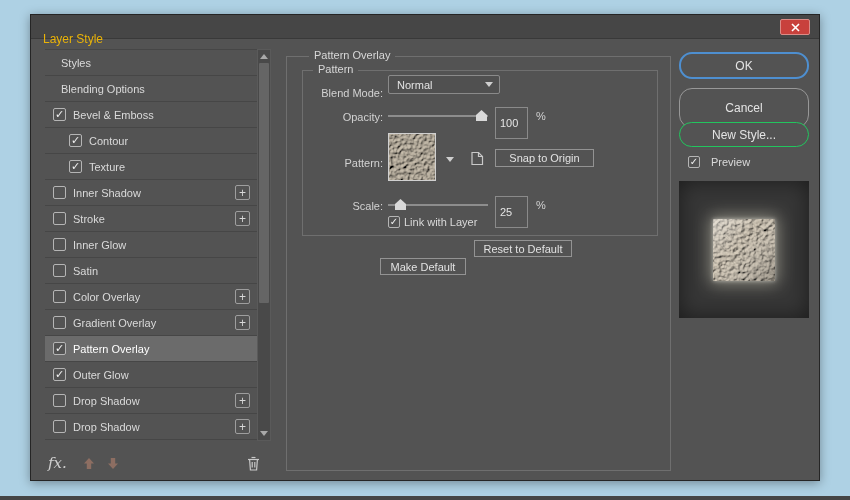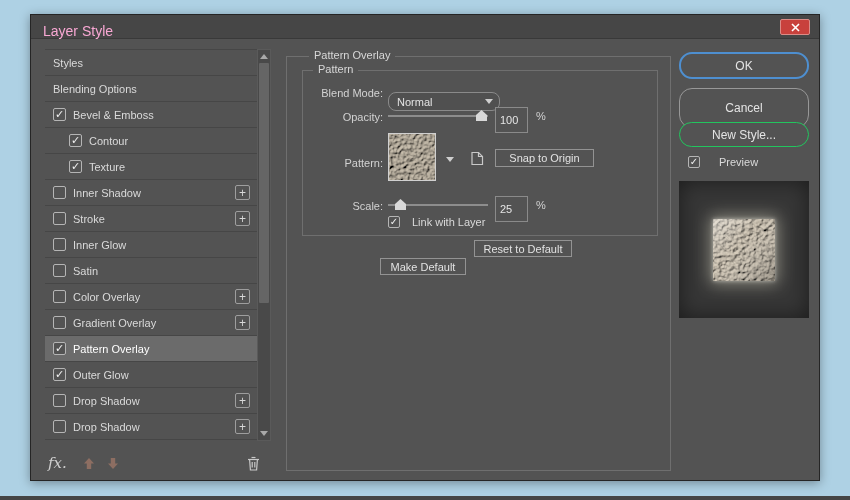--- a/index.html
+++ b/index.html
@@ -6,33 +6,33 @@
   html,body{width:850px;height:500px}
   body{background:#aed1e4;font-family:"Liberation Sans",sans-serif;position:relative;overflow:hidden}
 
   .bottomedge{position:absolute;left:0;bottom:0;width:100%;height:4px;background:#454545}
 
   .dialog{position:absolute;left:30px;top:14px;width:790px;height:467px;background:#535353;
           border:1px solid #252525;box-shadow:0 2px 10px rgba(0,0,0,.35)}
 
   
   .titlebar{position:absolute;left:0;top:0;right:0;height:24px;background:#464646;border-bottom:1px solid #393939}
-  .title{position:absolute;left:12px;top:4px;line-height:24px;font-size:14px;color:#f9a8d4;white-space:nowrap}
+  .title{position:absolute;left:12px;top:12px;line-height:24px;font-size:12px;color:#eab308;white-space:nowrap}
   .close{position:absolute;right:9px;top:4px;width:30px;height:16px;background:#c8413c;border:1px solid #da8b86;
          border-radius:2px;display:flex;align-items:center;justify-content:center;cursor:pointer}
 
   
   .sidebar{position:absolute;left:14px;top:34px;width:226px;height:392px}
   .rows{position:absolute;left:0;top:0;width:212px;border-top:1px solid #464646}
   .row{height:26px;display:flex;align-items:center;padding-left:8px;border-bottom:1px solid #464646;background:#535353;cursor:pointer}
   .row.ind{padding-left:24px}
   .row.sel{background:#6b6b6b}
   .row .lbl{font-size:11px;color:#dadada;margin-left:7px;white-space:nowrap}
   .row.sel .lbl{color:#fff}
-  .row.solo .lbl{margin-left:0}
+  .row.solo .lbl{margin-left:8px}
   .cb{width:13px;height:13px;border:1px solid #b5b5b5;background:#535353;border-radius:2px;flex:none;
       display:inline-flex;align-items:center;justify-content:center;color:#f2f2f2;font-size:11px;line-height:1;cursor:pointer}
   .cb.on::after{content:"\2713"}
   .cb.sm{width:12px;height:12px;font-size:10px}
   .plusbox{width:15px;height:15px;border:1px solid #9e9e9e;border-radius:2px;color:#d8d8d8;flex:none;
            display:flex;align-items:center;justify-content:center;font-size:12px;line-height:1;margin-left:auto;margin-right:7px;cursor:pointer}
   .plusbox::after{content:"+"}
 
   
   .scroll{position:absolute;right:0;top:0;width:14px;height:392px;background:#494949;border:1px solid #5a5a5a}
@@ -48,53 +48,53 @@
   .arrowdn{margin-left:12px}
   .trash{margin-left:auto;margin-right:10px}
 
   
   .maingroup{position:absolute;left:255px;top:41px;width:385px;height:415px;border:1px solid #6f6f6f}
   .gtitle{position:absolute;top:-8px;left:22px;background:#535353;padding:0 5px;font-size:11px;color:#d8d8d8;white-space:nowrap}
   .patgroup{position:absolute;left:15px;top:13px;width:356px;height:166px;border:1px solid #6f6f6f}
   .patgroup .gtitle{left:10px}
 
   .flabel{position:absolute;left:0;width:80px;text-align:right;font-size:11px;color:#d2d2d2;white-space:nowrap}
-  .dd{position:absolute;left:85px;top:21px;width:112px;height:19px;background:#505050;border:1px solid #8a8a8a;border-radius:8px;
+  .dd{position:absolute;left:85px;top:4px;width:112px;height:19px;background:#505050;border:1px solid #8a8a8a;border-radius:2px;
       display:flex;align-items:center;padding-left:8px;font-size:11px;color:#e2e2e2;cursor:pointer}
   .tri{width:0;height:0;border-left:4px solid transparent;border-right:4px solid transparent;border-top:5px solid #cfcfcf}
   .dd .tri{margin-left:auto;margin-right:6px}
 
   .slider{position:absolute;height:14px;width:100px}
   .track{position:absolute;left:0;right:0;top:7px;height:2px;background:#8d8d8d}
   .handle{position:absolute;top:2px;width:11px;height:11px;background:#d9d9d9;
           clip-path:polygon(50% 0,100% 45%,100% 100%,0 100%,0 45%);cursor:pointer}
 
-  .val{position:absolute;width:33px;height:26px;background:#535353;border:1px solid #8a8a8a;color:#e5e5e5;
+  .val{position:absolute;width:33px;height:32px;background:#535353;border:1px solid #8a8a8a;color:#e5e5e5;
        font-size:11px;padding-left:4px;font-family:inherit}
   .unit{position:absolute;font-size:11px;color:#d2d2d2}
 
   .btn{background:#535353;border:1px solid #939393;border-radius:0;color:#e2e2e2;font-size:11px;font-family:inherit;
        cursor:pointer;position:absolute;display:flex;align-items:center;justify-content:center;white-space:nowrap}
   .snapbtn{left:192px;top:78px;width:99px;height:18px}
   .mkdef{left:93px;top:201px;width:86px;height:17px}
   .rstdef{left:187px;top:183px;width:98px;height:17px}
 
   .pthumb{position:absolute;left:85px;top:62px;width:48px;height:48px;border:1px solid #d0d0d0;background:#6f6a60;cursor:pointer}
   .pick{position:absolute;left:139px;top:81px;width:16px;height:14px;display:flex;align-items:center;justify-content:center;cursor:pointer}
   .newpat{position:absolute;left:164px;top:78px;width:19px;height:19px;display:flex;align-items:center;justify-content:center;cursor:pointer}
-  .linkrow{position:absolute;left:85px;top:145px;display:flex;align-items:center;gap:12px}
+  .linkrow{position:absolute;left:85px;top:145px;display:flex;align-items:center;gap:4px}
   .linkrow .lbl2{font-size:11px;color:#dadada;white-space:nowrap}
 
   
   .rbtn{position:absolute;left:648px;width:130px;background:#535353;color:#e4e4e4;font-size:12px;font-family:inherit;
         border-radius:13px;display:flex;align-items:center;justify-content:center;cursor:pointer;white-space:nowrap}
   .okbtn{top:37px;height:27px;border:2px solid #4e8fd0}
   .cancelbtn{top:73px;height:40px;border:1px solid #989898}
   .newstylebtn{top:107px;height:25px;border:1px solid #22c55e}
-  .prevrow{position:absolute;left:657px;top:141px;display:flex;align-items:center;gap:19px}
+  .prevrow{position:absolute;left:657px;top:141px;display:flex;align-items:center;gap:11px}
   .prevrow .lbl2{font-size:11px;color:#dadada}
   .preview{position:absolute;left:648px;top:166px;width:130px;height:137px;background:#373737;
            box-shadow:inset 0 0 22px rgba(0,0,0,.5);display:flex;align-items:center;justify-content:center}
   .tile{line-height:0;box-shadow:0 0 16px 3px rgba(255,250,225,.42),0 0 4px rgba(255,255,255,.5)}
 </style>
 </head>
 <body>
 
 <div class="dialog">
 

